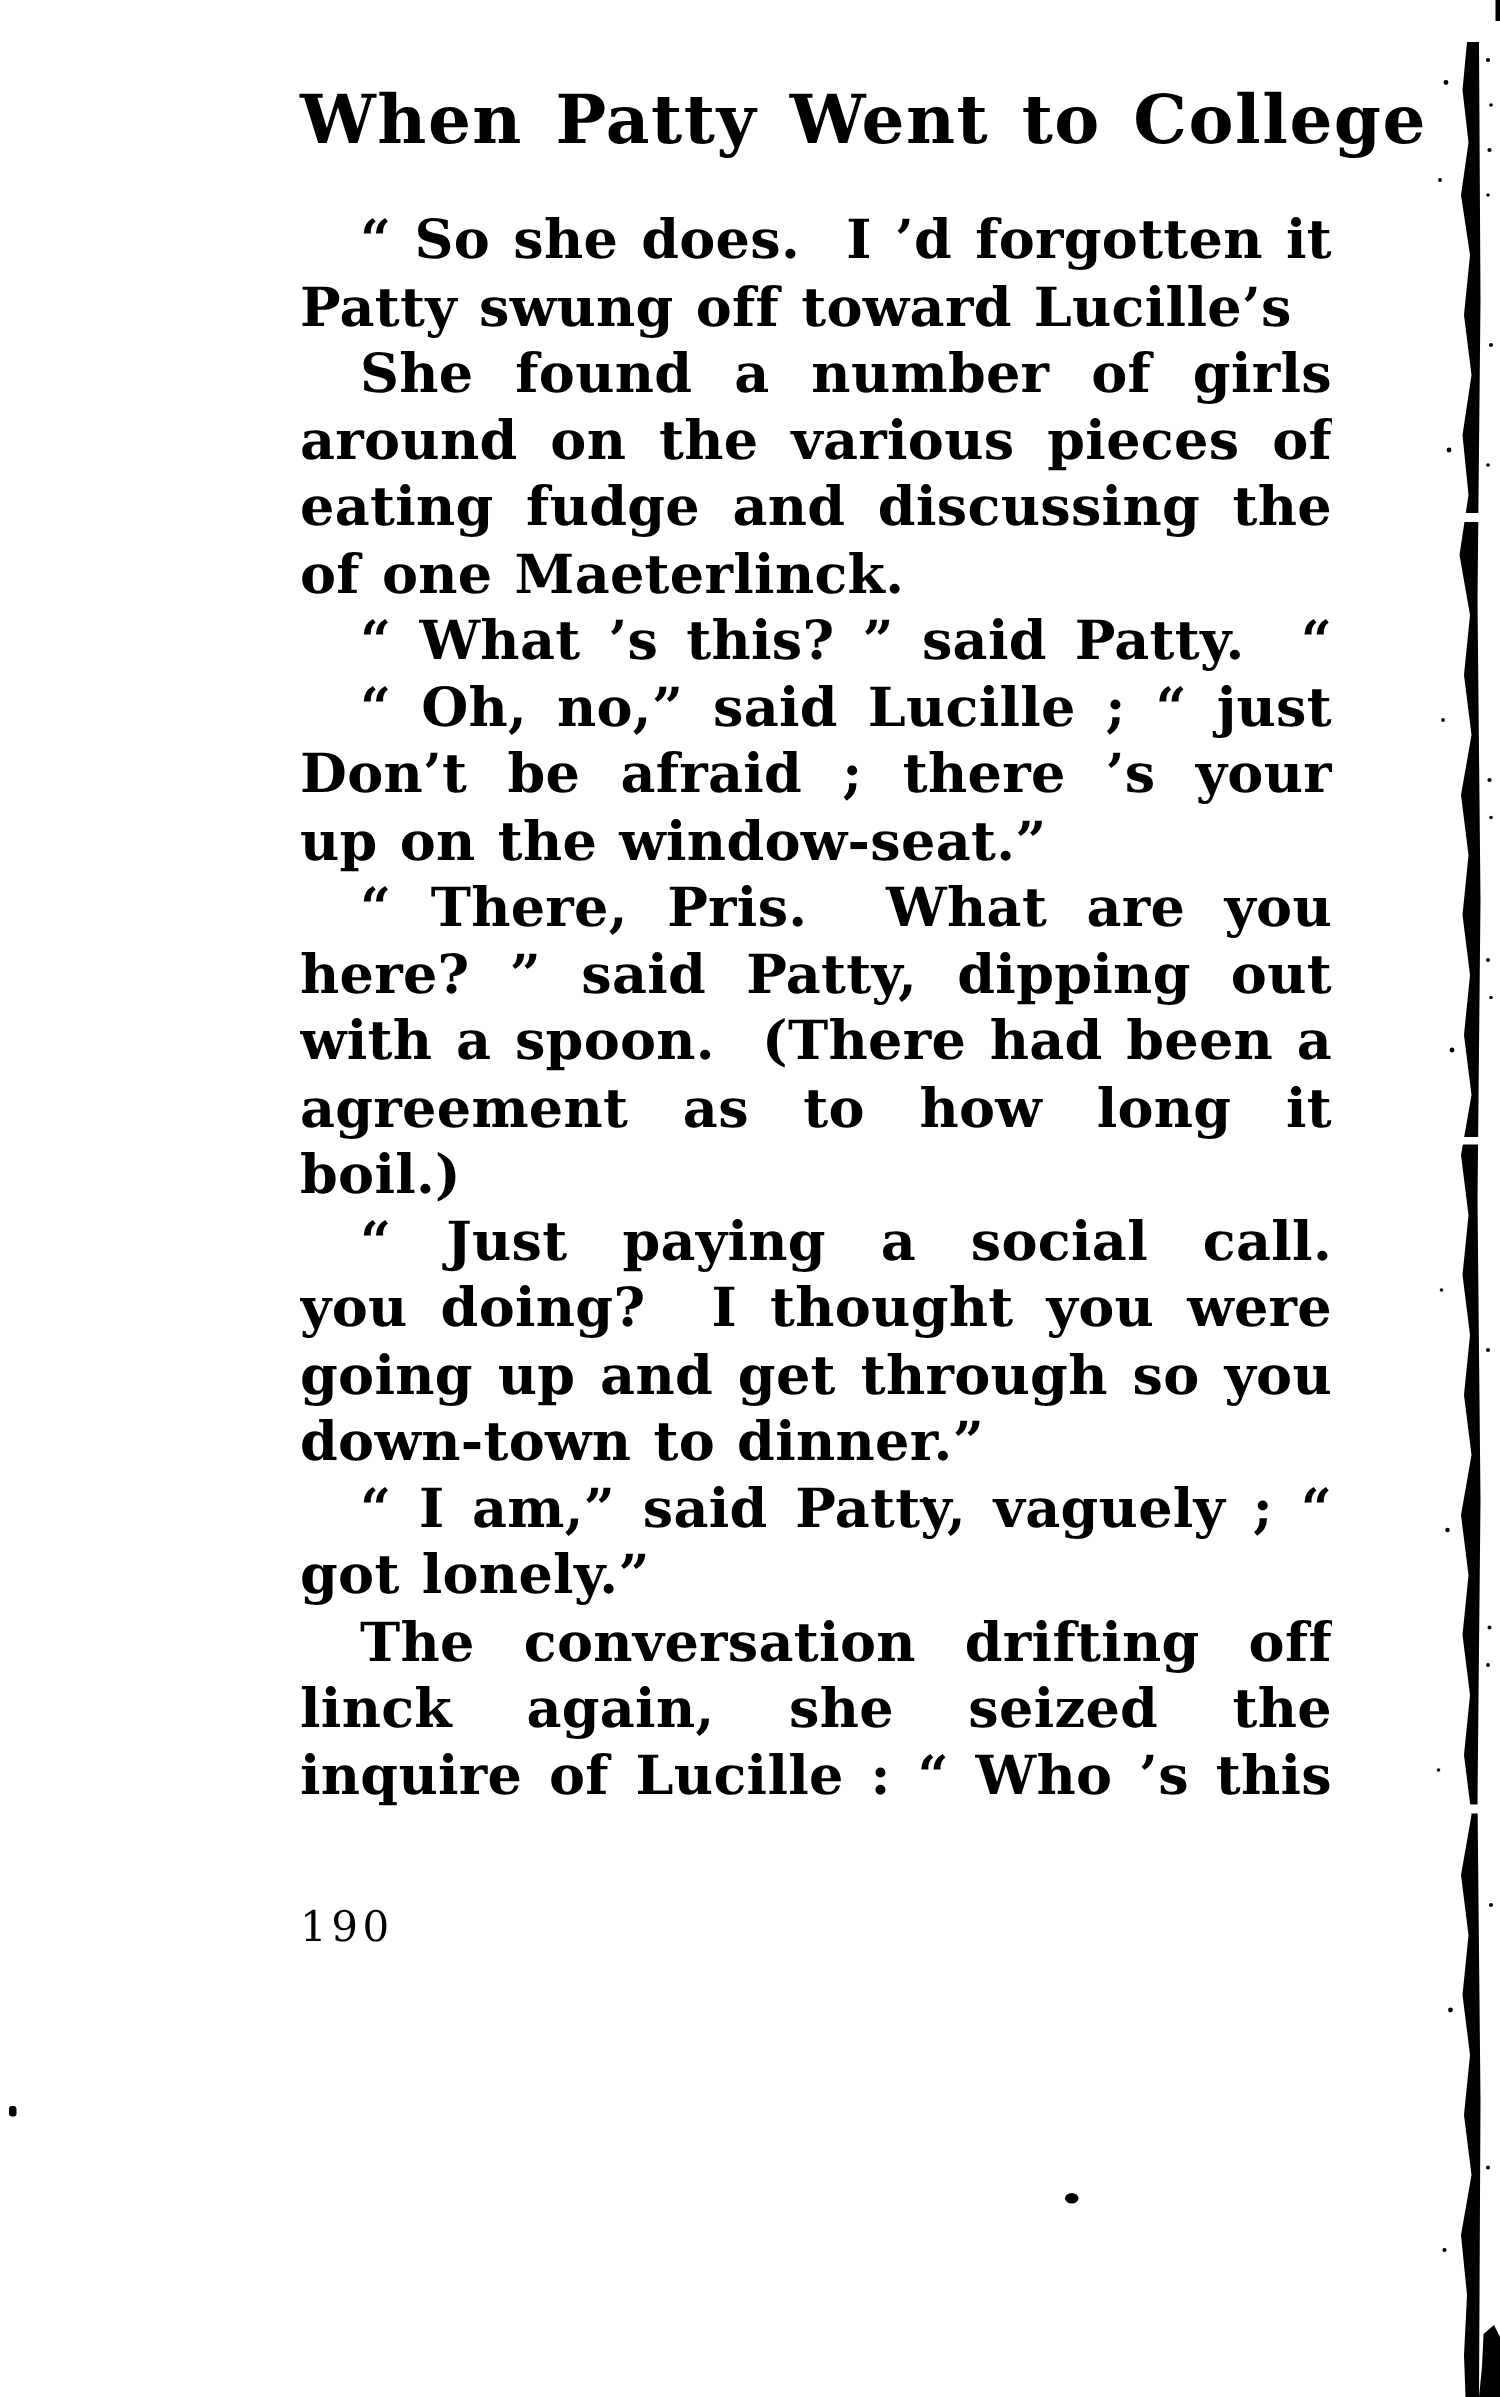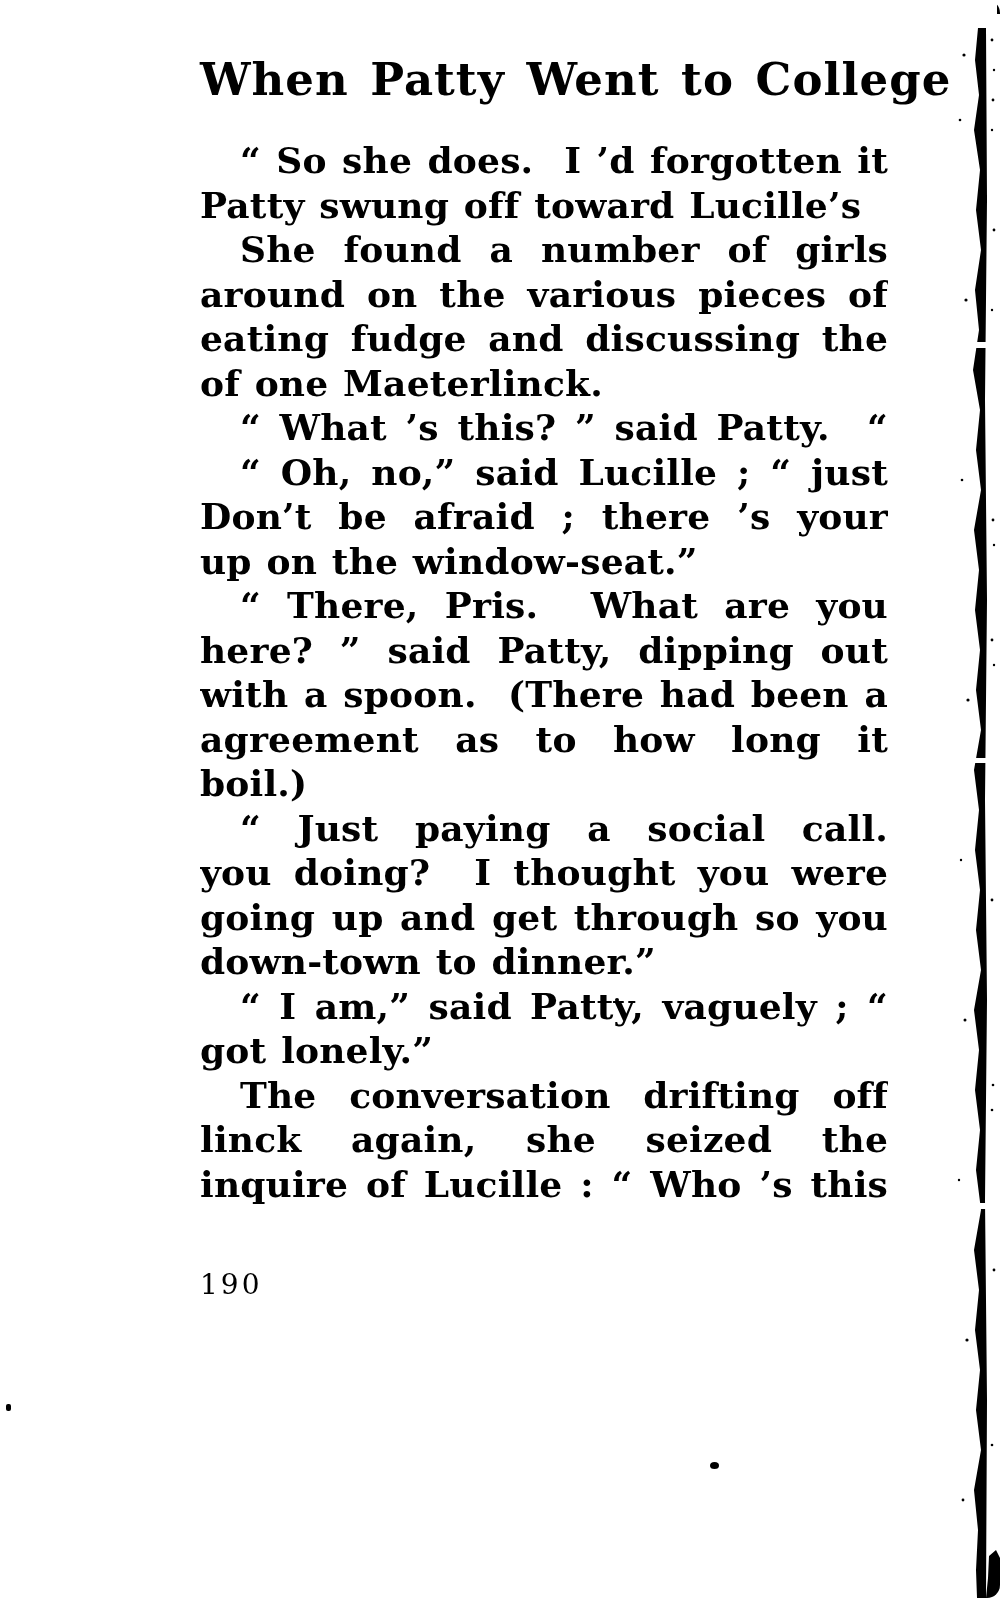--- a/index.html
+++ b/index.html
@@ -8,21 +8,20 @@
     background: #ffffff;
   }
   .page {
     position: relative;
     width: 1000px;
     height: 1598px;
     background: #ffffff;
     overflow: hidden;
     font-family: "DejaVu Serif", "Liberation Serif", serif;
     color: #000000;
-    border-radius: 13px;
   }
   .book-title {
     position: absolute;
     top: 50px;
     left: 200px;
     width: 688px;
     text-align: center;
     font-size: 45px;
     line-height: 60px;
     font-weight: 600;

